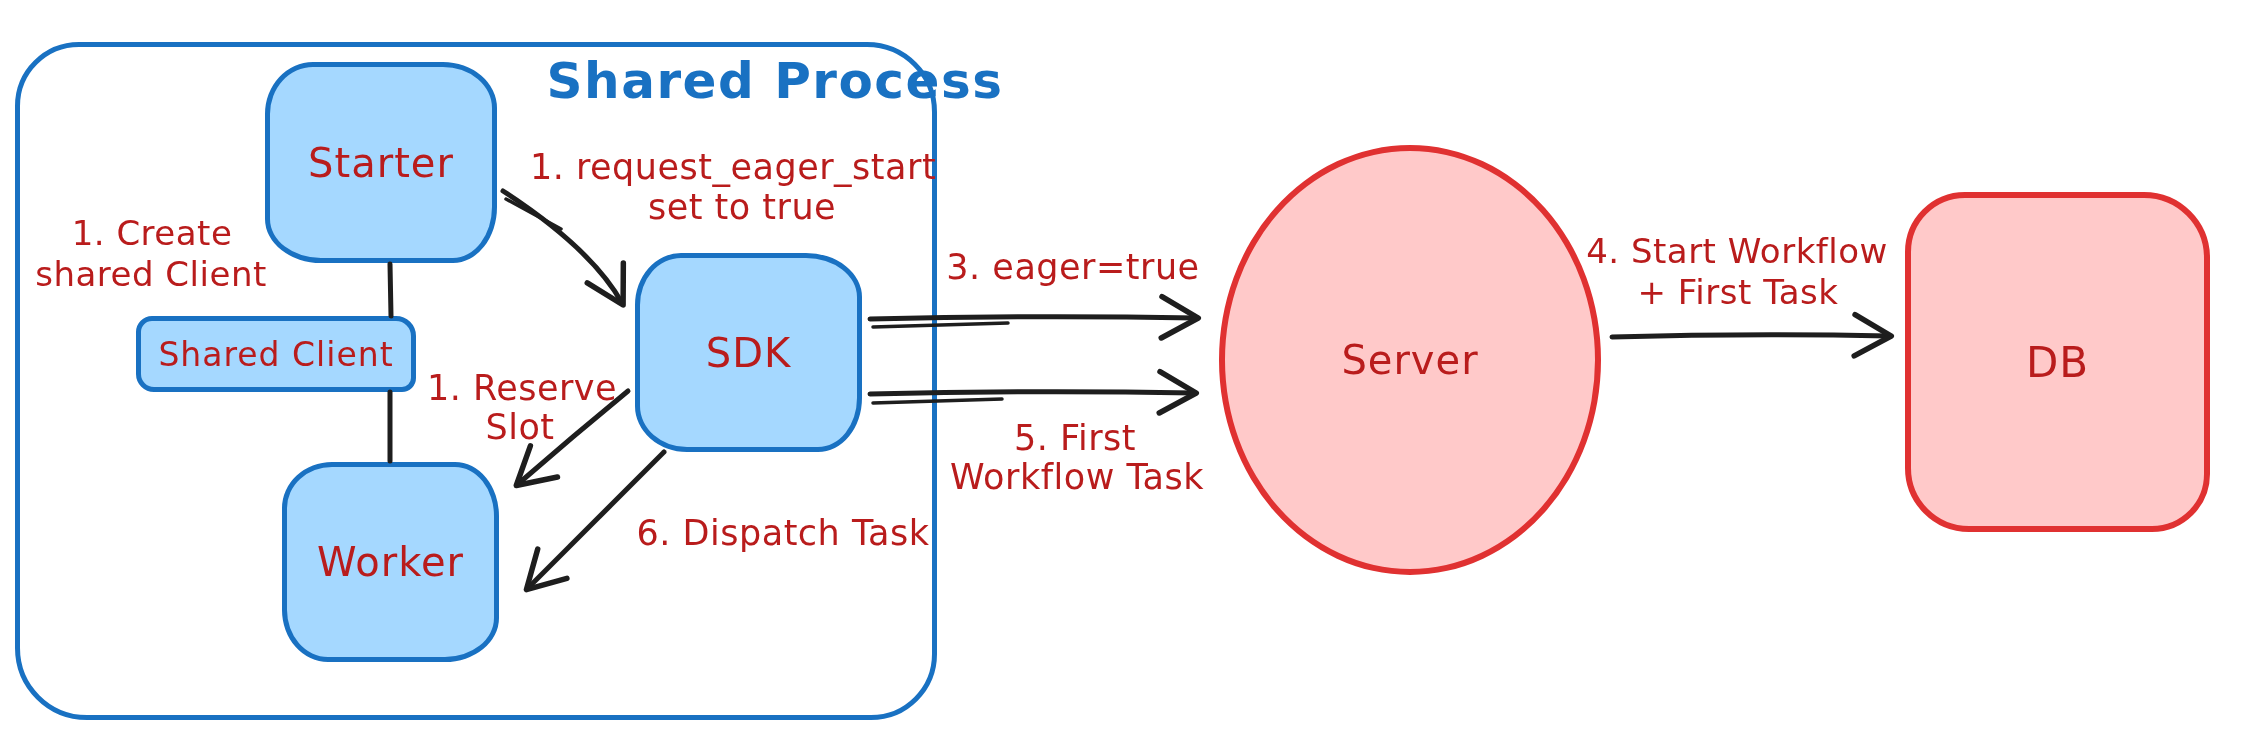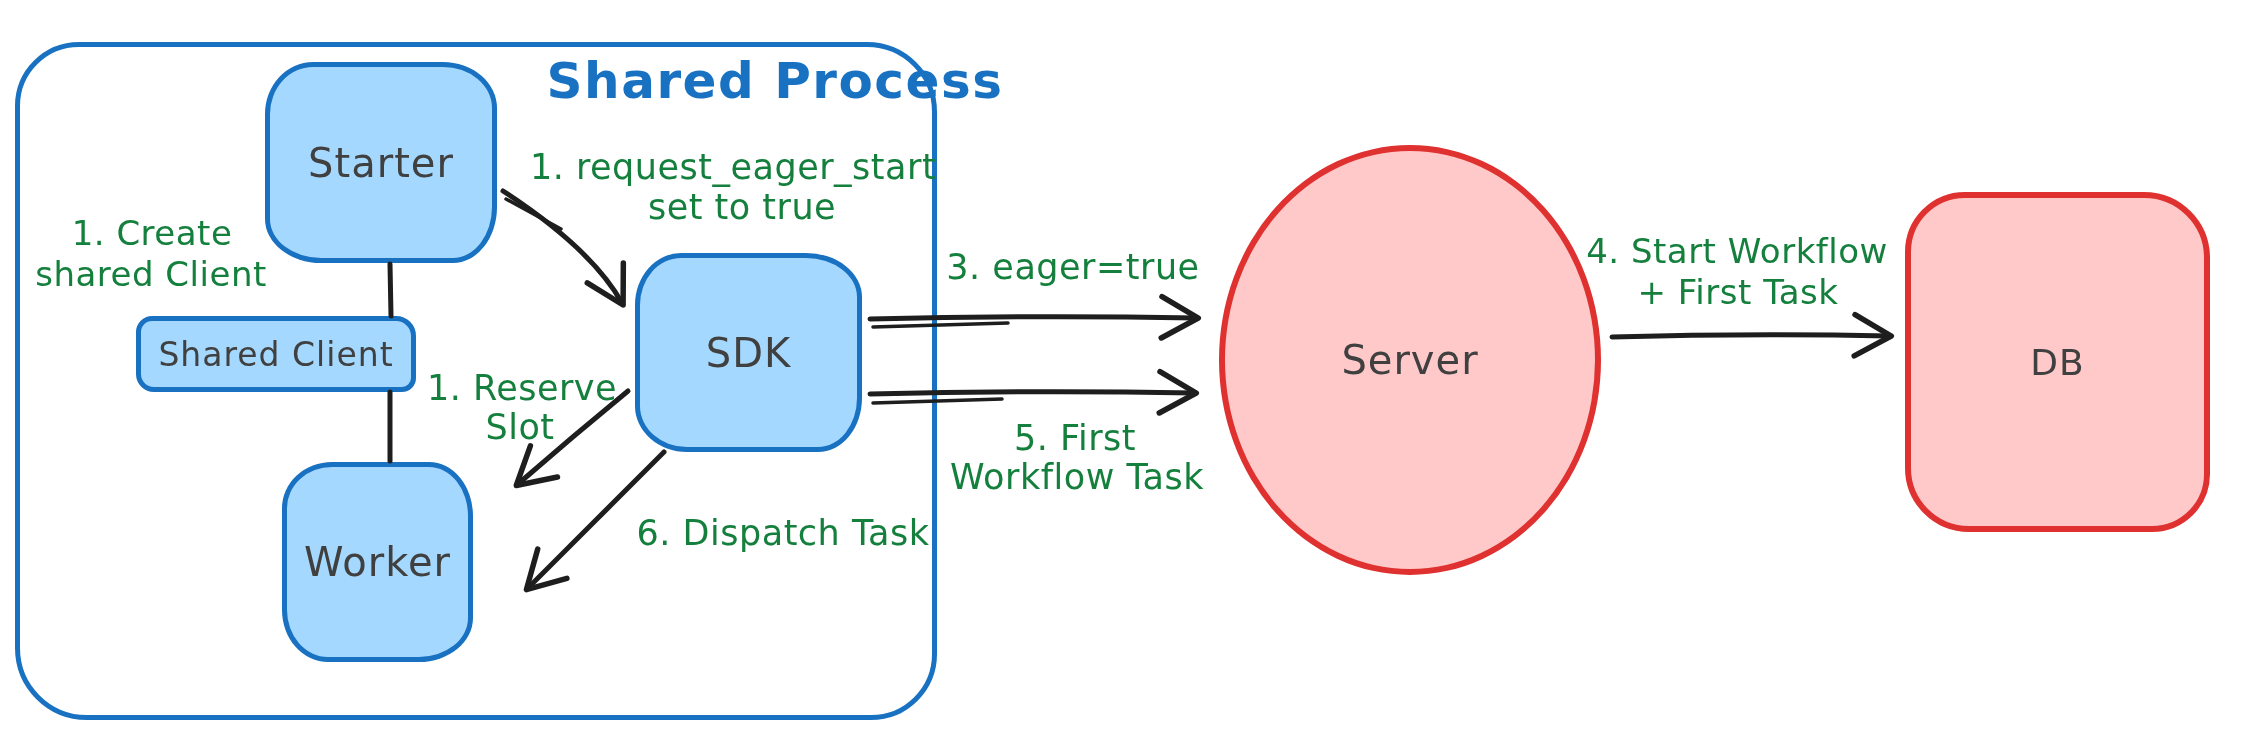--- a/index.html
+++ b/index.html
@@ -18,21 +18,21 @@
     background: #a5d8ff;
     border: 5px solid #1971c2;
   }
   .red-node {
     background: #ffc9c9;
     border: 6px solid #e03131;
   }
   .node-label {
     font-size: 40px;
     letter-spacing: 1px;
-    color: #404040;
+    color: #b91c1c;
     white-space: nowrap;
     text-align: center;
   }
   #shared-process-frame {
     position: absolute;
     left: 15px; top: 42px;
     width: 922px; height: 678px;
     box-sizing: border-box;
     border: 5px solid #1971c2;
     border-radius: 64px 70px 66px 72px;
@@ -51,51 +51,51 @@
   #starter-node {
     left: 265px; top: 62px; width: 232px; height: 201px;
     border-radius: 48px 54px 44px 56px / 52px 46px 56px 44px;
   }
   #shared-client-node {
     left: 136px; top: 316px; width: 280px; height: 76px;
     border-radius: 16px 20px 14px 18px;
   }
   #shared-client-node .node-label { font-size: 33px; }
   #worker-node {
-    left: 282px; top: 462px; width: 191px; height: 200px;
+    left: 282px; top: 462px; width: 217px; height: 200px;
     border-radius: 50px 44px 54px 46px / 46px 54px 44px 52px;
   }
   #sdk-node {
     left: 635px; top: 253px; width: 227px; height: 199px;
     border-radius: 46px 56px 44px 52px / 52px 44px 54px 46px;
   }
   #server-node {
     left: 1219px; top: 145px; width: 382px; height: 430px;
     border-radius: 50%;
   }
   #db-node {
     left: 1905px; top: 192px; width: 305px; height: 340px;
     border-radius: 60px 66px 58px 64px;
   }
-  #db-node .node-label { font-size: 36px; }
+  #db-node .node-label { font-size: 42px; }
   
   #arrows {
     position: absolute; left: 0; top: 0;
     width: 2248px; height: 754px;
     pointer-events: none;
     z-index: 5;
   }
   
   .anno-line {
     position: absolute;
     transform: translateX(-50%);
     font-size: 35px;
     letter-spacing: 0.5px;
     line-height: 1.0;
-    color: #15803d;
+    color: #b91c1c;
     white-space: nowrap;
     z-index: 6;
   }
 </style>
 </head>
 <body>
 
 <div id="canvas">
 
   <div id="shared-process-frame"></div>

